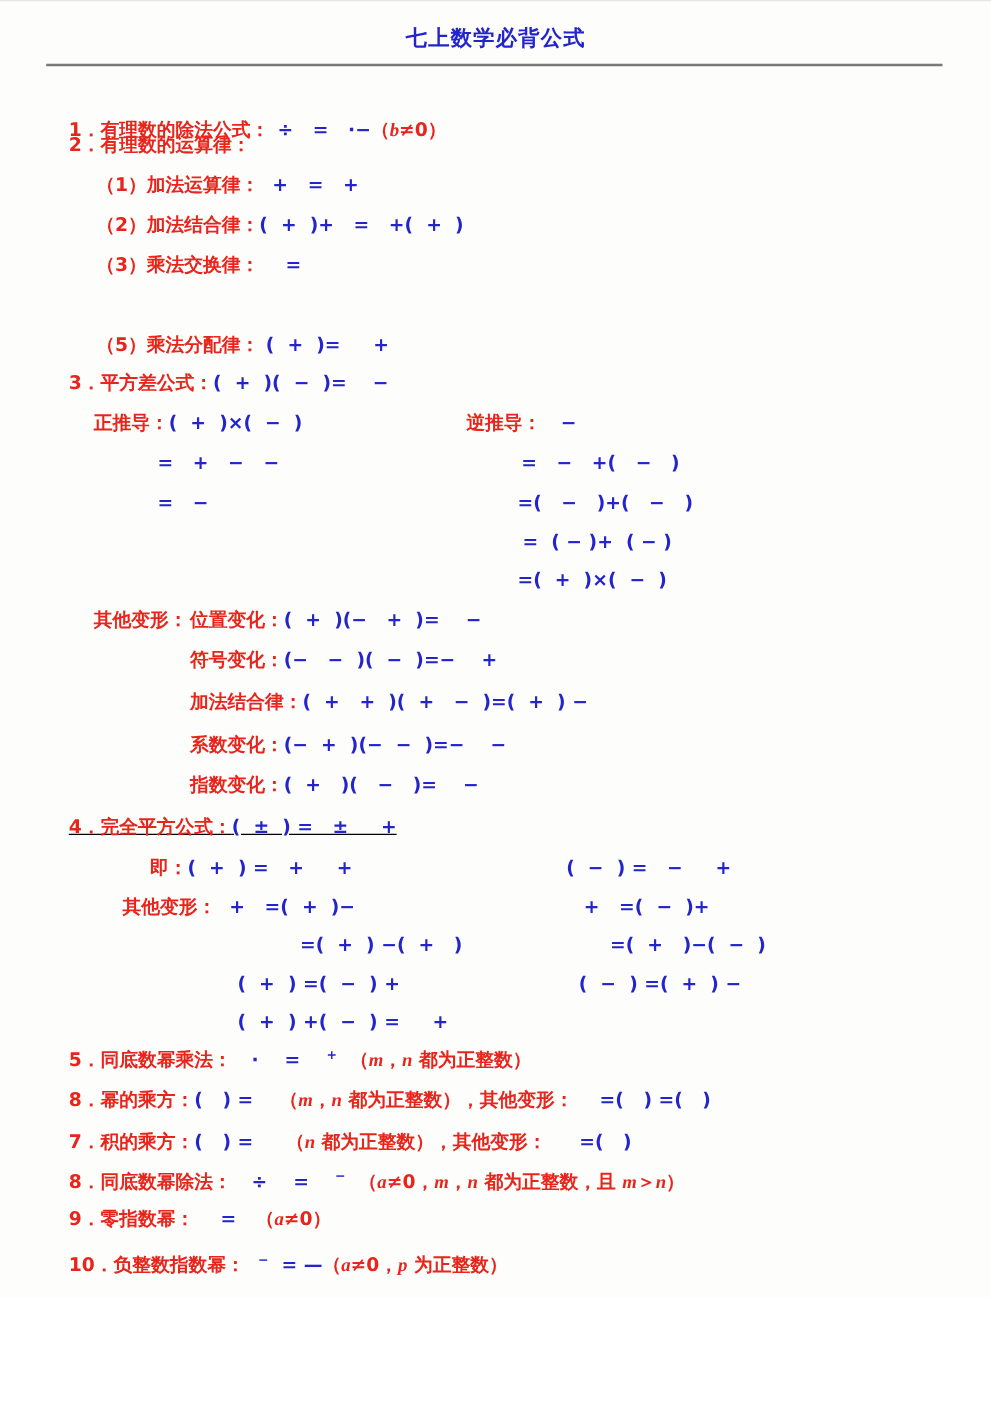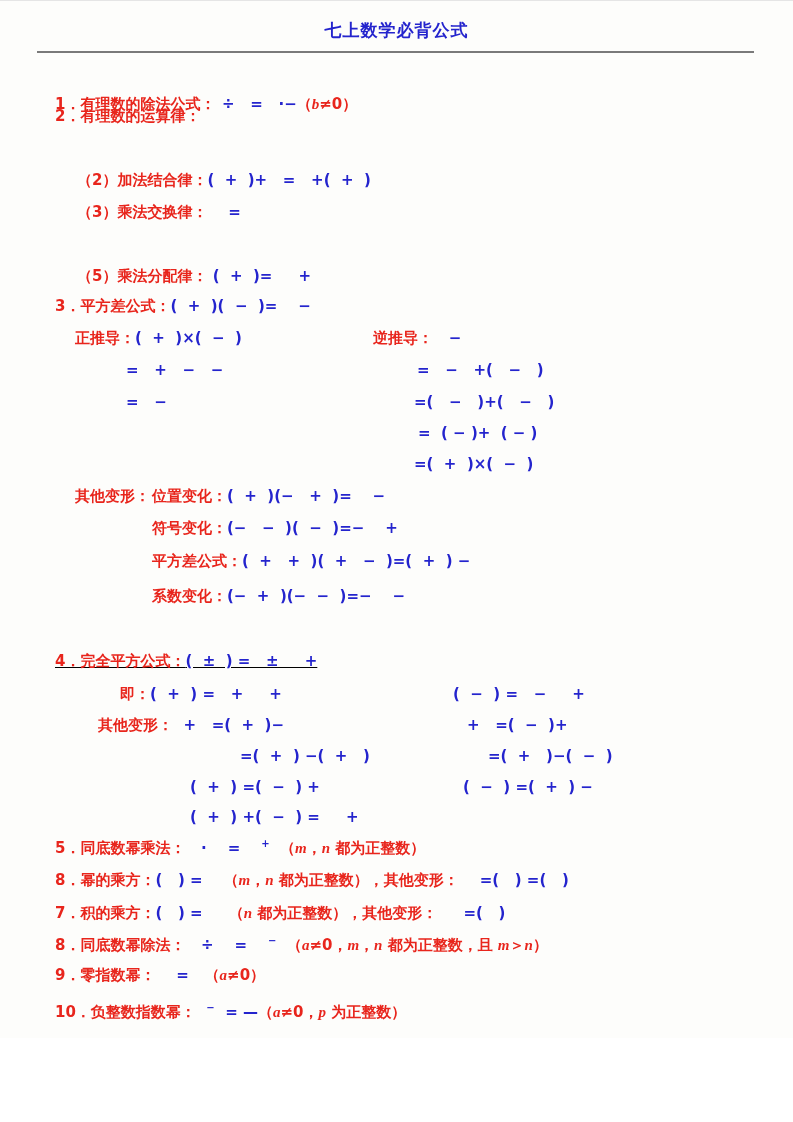--- a/index.html
+++ b/index.html
@@ -52,33 +52,35 @@
 </style>
 </head>
 <body>
 
 <div class="page">
   <div class="title">七上数学必背公式</div>
   <div class="divider"></div>
   <div class="content">
       <div class="line" style="top: 66px; margin-top: 27px;"><span class="chunk" style="left: 55px;"><span class="red">1．有理数的除法公式：</span></span><span class="chunk" style="left: 222px;"><span class="blue">÷   =   ·−</span><span class="red">（</span><span class="red i">b</span><span class="red">≠0）</span></span></div>
       <div class="line" style="top: 105px;"><span class="chunk" style="left: 55px;"><span class="red">2．有理数的运算律：</span></span></div>
+      <div class="line" style="top: 137px;"><span class="chunk" style="left: 77px;"><span class="red">（1）加法运算律：</span><span class="blue">  +   =   +</span></span></div>
       <div class="line" style="top: 169px;"><span class="chunk" style="left: 77px;"><span class="red">（2）加法结合律：</span><span class="blue">(  +  )+   =   +(  +  )</span></span></div>
       <div class="line" style="top: 201px;"><span class="chunk" style="left: 77px;"><span class="red">（3）乘法交换律：</span><span class="blue">    =</span></span></div>
       <div class="line" style="top: 265px;"><span class="chunk" style="left: 77px;"><span class="red">（5）乘法分配律：</span><span class="blue"> (  +  )=     +</span></span></div>
       <div class="line" style="top: 295px;"><span class="chunk" style="left: 55px;"><span class="red">3．平方差公式：</span><span class="blue">(  +  )(  −  )=    −</span></span></div>
       <div class="line" style="top: 327px;"><span class="chunk" style="left: 75px;"><span class="red">正推导：</span><span class="blue">(  +  )×(  −  )</span></span><span class="chunk" style="left: 373px;"><span class="red">逆推导：</span><span class="blue">   −</span></span></div>
       <div class="line" style="top: 359px;"><span class="chunk" style="left: 126px;"><span class="blue">=   +   −   −</span></span><span class="chunk" style="left: 417px;"><span class="blue">=   −   +(   −   )</span></span></div>
       <div class="line" style="top: 391px;"><span class="chunk" style="left: 126px;"><span class="blue">=   −</span></span><span class="chunk" style="left: 414px;"><span class="blue">=(   −   )+(   −   )</span></span></div>
       <div class="line" style="top: 422px;"><span class="chunk" style="left: 418px;"><span class="blue">=  ( − )+  ( − )</span></span></div>
       <div class="line" style="top: 453px;"><span class="chunk" style="left: 414px;"><span class="blue">=(  +  )×(  −  )</span></span></div>
       <div class="line" style="top: 485px;"><span class="chunk" style="left: 75px;"><span class="red">其他变形：</span></span><span class="chunk" style="left: 152px;"><span class="red">位置变化：</span><span class="blue">(  +  )(−   +  )=    −</span></span></div>
       <div class="line" style="top: 517px;"><span class="chunk" style="left: 152px;"><span class="red">符号变化：</span><span class="blue">(−   −  )(  −  )=−    +</span></span></div>
-      <div class="line" style="top: 550px;"><span class="chunk" style="left: 152px;"><span class="red">平方差公式：</span><span class="blue">(  +   +  )(  +   −  )=(  +  ) −</span></span></div>
+      <div class="line" style="top: 550px;"><span class="chunk" style="left: 152px;"><span class="red">加法结合律：</span><span class="blue">(  +   +  )(  +   −  )=(  +  ) −</span></span></div>
       <div class="line" style="top: 585px;"><span class="chunk" style="left: 152px;"><span class="red">系数变化：</span><span class="blue">(−  +  )(−  −  )=−    −</span></span></div>
+      <div class="line" style="top: 617px;"><span class="chunk" style="left: 152px;"><span class="red">指数变化：</span><span class="blue">(  +   )(   −   )=    −</span></span></div>
       <div class="line" style="top: 650px;"><span class="chunk" style="left: 55px; text-decoration: underline;"><span class="red">4．完全平方公式：</span><span class="blue">(  ±  ) =   ±     +</span></span></div>
       <div class="line" style="top: 683px;"><span class="chunk" style="left: 120px;"><span class="red">即：</span><span class="blue">(  +  ) =   +     +</span></span><span class="chunk" style="left: 453px;"><span class="blue">(  −  ) =   −     +</span></span></div>
       <div class="line" style="top: 714px;"><span class="chunk" style="left: 98px;"><span class="red">其他变形：</span><span class="blue">  +   =(  +  )−</span></span><span class="chunk" style="left: 467px;"><span class="blue">+   =(  −  )+</span></span></div>
       <div class="line" style="top: 745px;"><span class="chunk" style="left: 240px;"><span class="blue">=(  +  ) −(  +   )</span></span><span class="chunk" style="left: 488px;"><span class="blue">=(  +   )−(  −  )</span></span></div>
       <div class="line" style="top: 776px;"><span class="chunk" style="left: 190px;"><span class="blue">(  +  ) =(  −  ) +</span></span><span class="chunk" style="left: 463px;"><span class="blue">(  −  ) =(  +  ) −</span></span></div>
       <div class="line" style="top: 806px;"><span class="chunk" style="left: 190px;"><span class="blue">(  +  ) +(  −  ) =     +</span></span></div>
       <div class="line" style="top: 837px;"><span class="chunk" style="left: 55px;"><span class="red">5．同底数幂乘法：</span><span class="blue">   ·    =    </span><span class="blue sup">+</span><span class="red">  （</span><span class="red i">m</span><span class="red">，</span><span class="red i">n</span><span class="red"> 都为正整数）</span></span></div>
       <div class="line" style="top: 869px;"><span class="chunk" style="left: 55px;"><span class="red">8．幂的乘方：</span><span class="blue">(   ) =    </span><span class="red">（</span><span class="red i">m</span><span class="red">，</span><span class="red i">n</span><span class="red"> 都为正整数），其他变形：</span><span class="blue">    =(   ) =(   )</span></span></div>
       <div class="line" style="top: 902px;"><span class="chunk" style="left: 55px;"><span class="red">7．积的乘方：</span><span class="blue">(   ) =     </span><span class="red">（</span><span class="red i">n</span><span class="red"> 都为正整数），其他变形：</span><span class="blue">     =(   )</span></span></div>
       <div class="line" style="top: 934px;"><span class="chunk" style="left: 55px;"><span class="red">8．同底数幂除法：</span><span class="blue">   ÷    =    </span><span class="blue sup">−</span><span class="red">  （</span><span class="red i">a</span><span class="red">≠0，</span><span class="red i">m</span><span class="red">，</span><span class="red i">n</span><span class="red"> 都为正整数，且 </span><span class="red i">m</span><span class="red">＞</span><span class="red i">n</span><span class="red">）</span></span></div>

